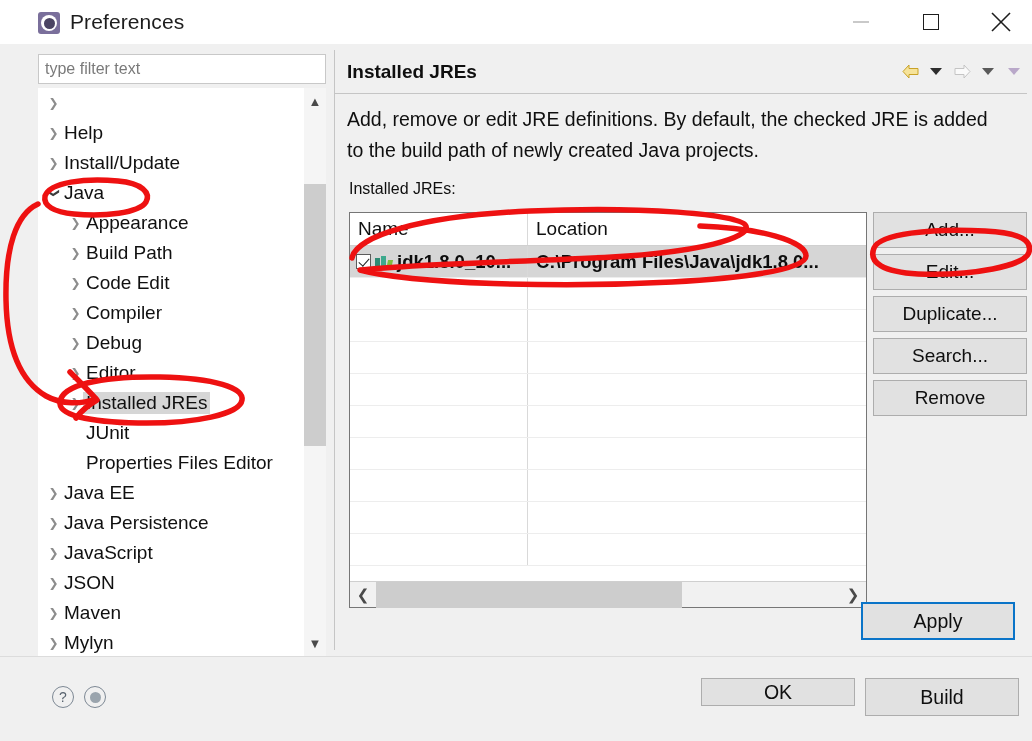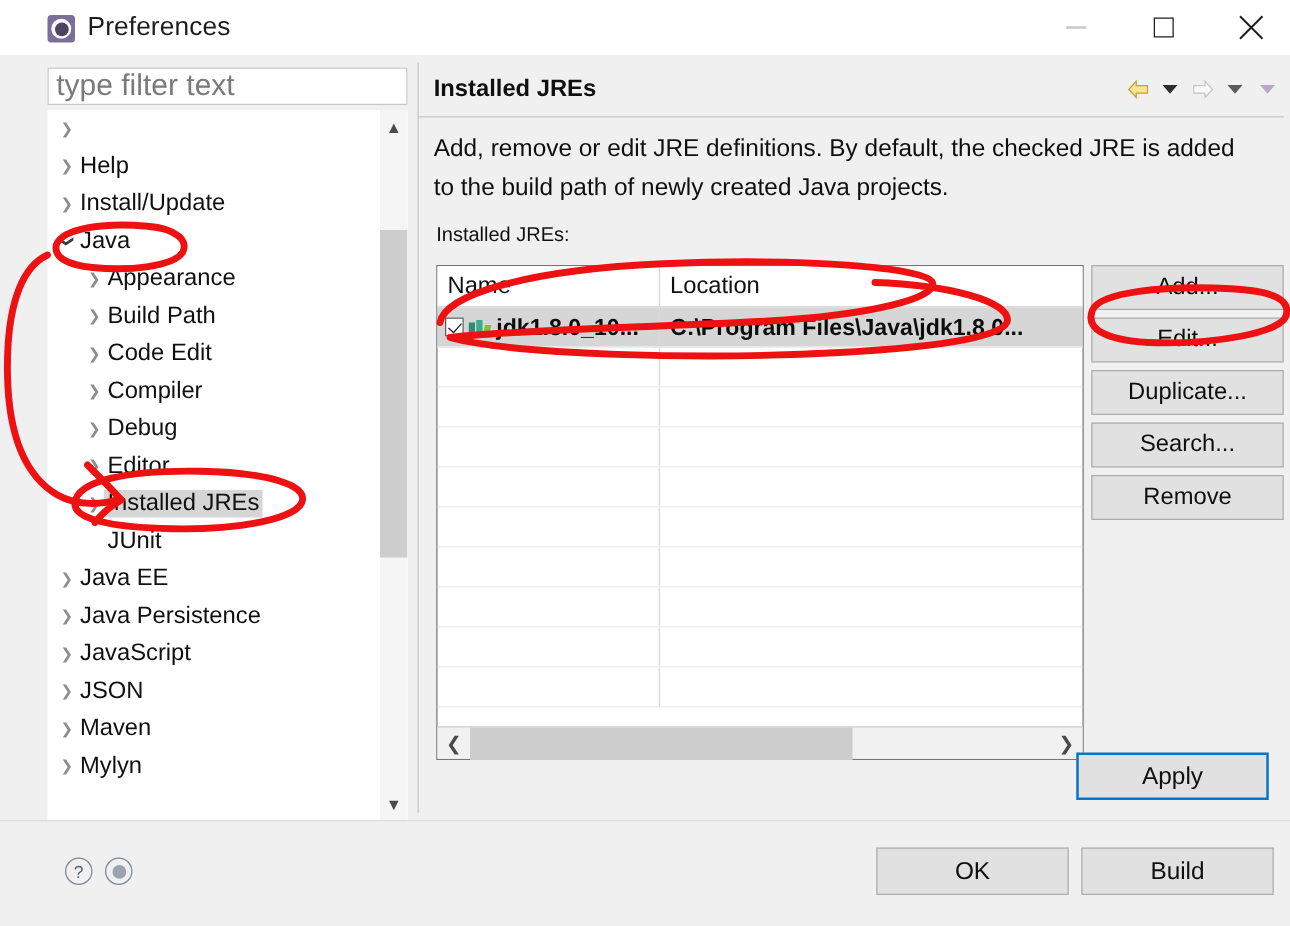--- a/index.html
+++ b/index.html
@@ -53,21 +53,21 @@
     position: absolute; left: 0; top: 44px; width: 1032px; height: 612px;
     background: #f0f0f0;
   }
 
   
   .filter-box {
     position: absolute; left: 38px; top: 10px; width: 288px; height: 30px;
     background: #ffffff; border: 1px solid #c8c8c8;
     display: flex; align-items: center; padding-left: 6px;
   }
-  .filter-box .ph { font-size: 24px; color: #7a7a7a; }
+  .filter-box .ph { font-size: 16px; color: #7a7a7a; }
 
   
   .tree-wrap {
     position: absolute; left: 38px; top: 44px; width: 288px; height: 568px;
     background: #ffffff; overflow: hidden;
   }
   .tree-list { position: absolute; left: 0; top: 0; width: 266px; }
   .tree-item {
     position: relative; height: 30px; display: flex; align-items: center;
     font-size: 19px; color: #101010; white-space: nowrap;
@@ -217,21 +217,21 @@
   }
   .foot-icon {
     position: absolute; top: 686px; width: 22px; height: 22px; border-radius: 50%;
     border: 1.5px solid #7d8894; display: flex; align-items: center; justify-content: center;
     font-size: 14px; color: #59646f;
   }
   .foot-help { left: 52px; }
   .foot-dot { left: 84px; }
   .foot-dot .inner { width: 11px; height: 11px; border-radius: 50%; background: #9aa4ad; }
   .ok-btn {
-    position: absolute; left: 701px; top: 678px; width: 154px; height: 38px;
+    position: absolute; left: 701px; top: 678px; width: 154px; height: 28px;
     background: #e1e1e1; border: 1px solid #adadad;
     font-size: 19.5px; color: #0f0f0f; display: flex; align-items: center; justify-content: center;
   }
   .cancel-btn {
     position: absolute; left: 865px; top: 678px; width: 154px; height: 38px;
     background: #e1e1e1; border: 1px solid #adadad;
     font-size: 19.5px; color: #0f0f0f; display: flex; align-items: center; justify-content: center;
   }
 
   
@@ -312,20 +312,24 @@
             <span class="arrow">❯</span>
             <span class="lbl">Editor</span>
           </div>
           <div class="tree-item depth-1 selected">
             <span class="arrow">❯</span>
             <span class="lbl">Installed JREs</span>
           </div>
           <div class="tree-item depth-1">
             <span class="arrow"></span>
             <span class="lbl">JUnit</span>
+          </div>
+          <div class="tree-item depth-1">
+            <span class="arrow"></span>
+            <span class="lbl">Properties Files Editor</span>
           </div>
           <div class="tree-item depth-0">
             <span class="arrow">❯</span>
             <span class="lbl">Java EE</span>
           </div>
           <div class="tree-item depth-0">
             <span class="arrow">❯</span>
             <span class="lbl">Java Persistence</span>
           </div>
           <div class="tree-item depth-0">

